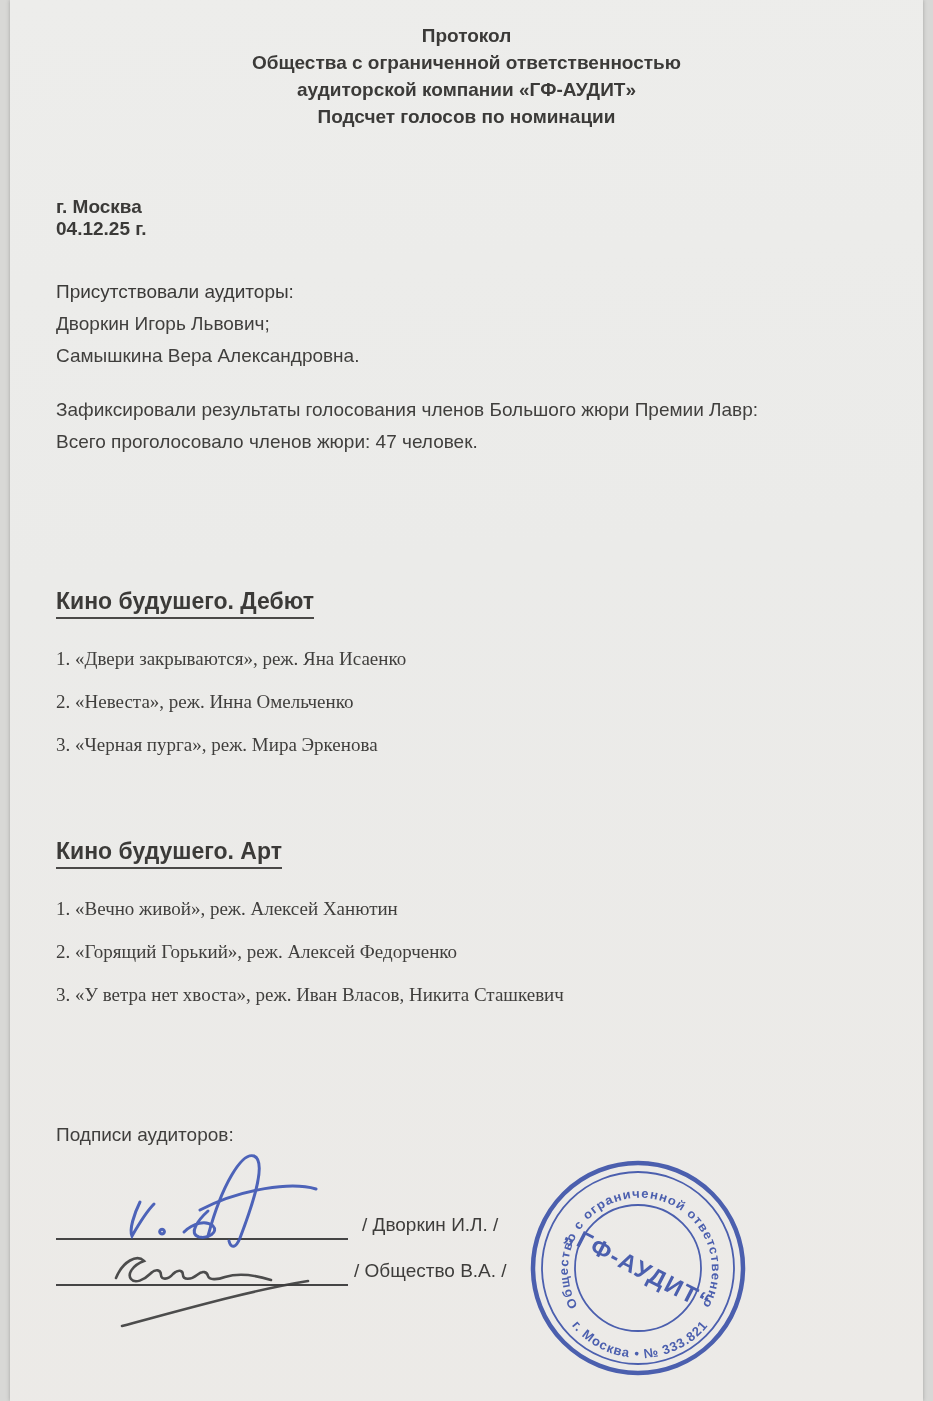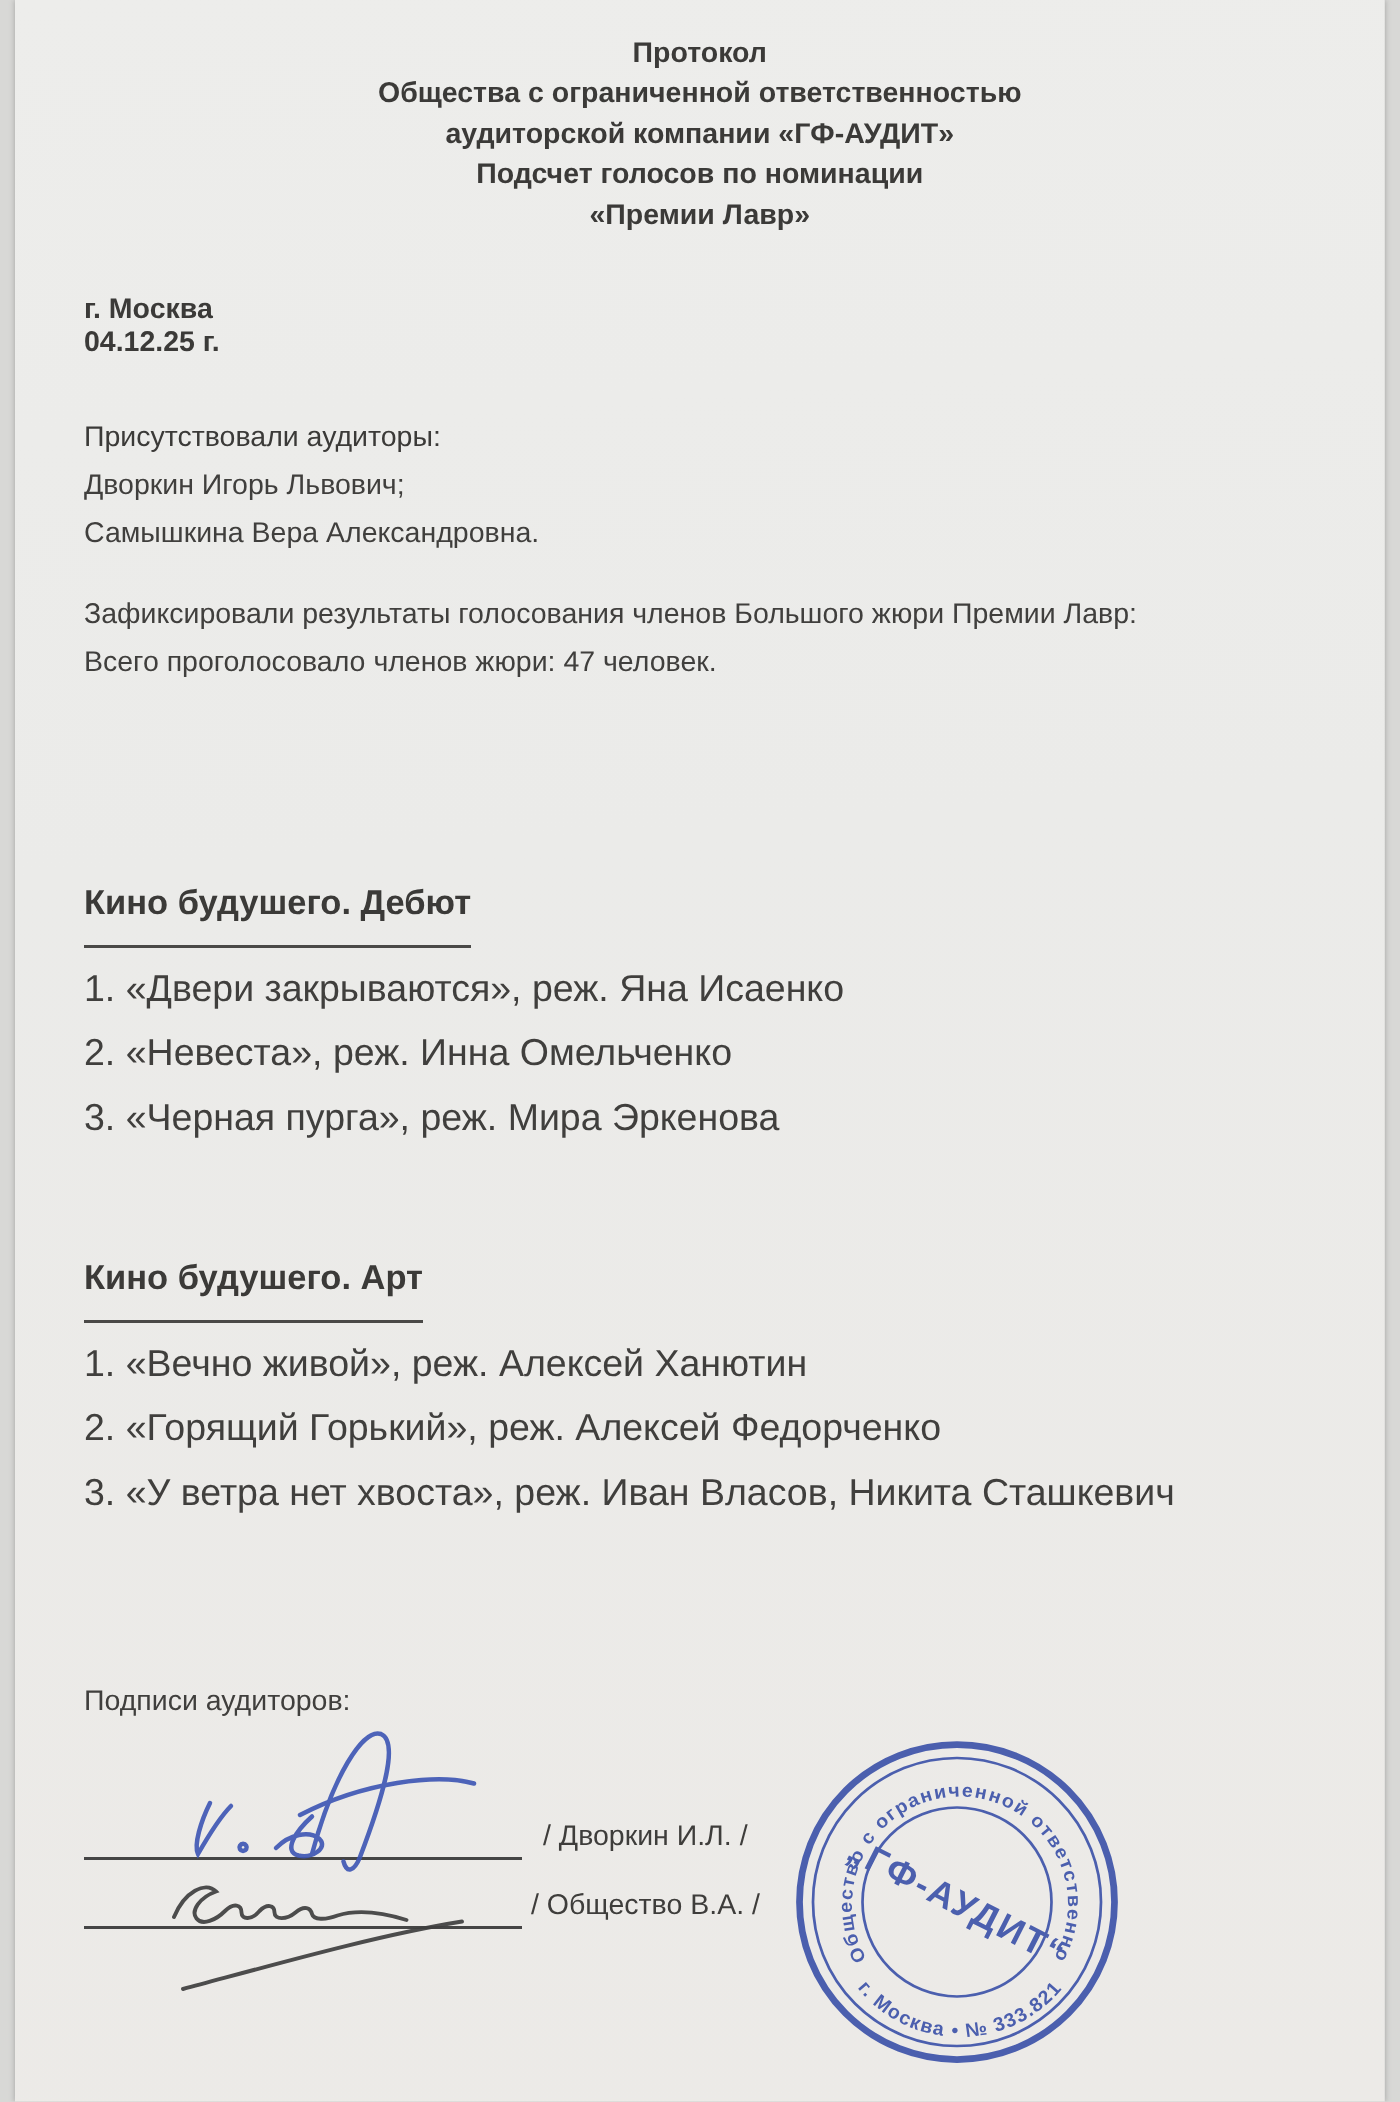--- a/index.html
+++ b/index.html
@@ -28,23 +28,23 @@
   .results{top:394px;}
   .counting{top:504px;}
   .bold{font-weight:normal;color:#3b3a38;}
   .nomination{position:absolute;left:46px;right:36px;}
   .nom-1{top:586px;}
   .nom-2{top:836px;}
   .nomination h2{
     margin:0 0 30px 0;font-size:23px;line-height:30px;color:#3b3a38;
   }
   .nomination h2 span{
-    border-bottom:2px solid #4a4947;padding-bottom:16px;
+    border-bottom:2px solid #4a4947;padding-bottom:3px;
   }
-  .nom-item{font-size:25px;line-height:26px;margin-bottom:17px;}
+  .nom-item{font-size:19px;line-height:26px;margin-bottom:17px;font-family:Liberation Serif, serif;}
   .sign-title{position:absolute;top:1124px;left:46px;font-size:19px;text-align:center;}
   .sig-line{position:absolute;left:46px;width:292px;border-top:2px solid #454545;height:0;}
   .sig-line-1{top:1238px;}
   .sig-line-2{top:1284px;}
   .sig-label{position:absolute;font-size:19px;color:#3e3d3b;}
   .sig-label-1{left:352px;top:1214px;text-align:right;}
   .sig-label-2{left:344px;top:1260px;}
   .sig-ink{position:absolute;left:40px;top:1140px;pointer-events:none;}
   .stamp{position:absolute;left:514px;top:1154px;opacity:.9;}
   .stamp text{
@@ -55,21 +55,20 @@
 </head>
 <body>
 
 <div class="page">
 
   <header class="doc-header">
     <div>Протокол</div>
     <div>Общества с ограниченной ответственностью</div>
     <div>аудиторской компании «ГФ-АУДИТ»</div>
     <div>Подсчет голосов по номинации</div>
-    <div>«Премии Лавр»</div>
   </header>
 
   <div class="meta-row">
     <span>г. Москва</span>
     <span>04.12.25 г.</span>
   </div>
 
   <section class="block attendees">
     <div class="bold">Присутствовали аудиторы:</div>
     <div>Дворкин Игорь Львович;</div>

